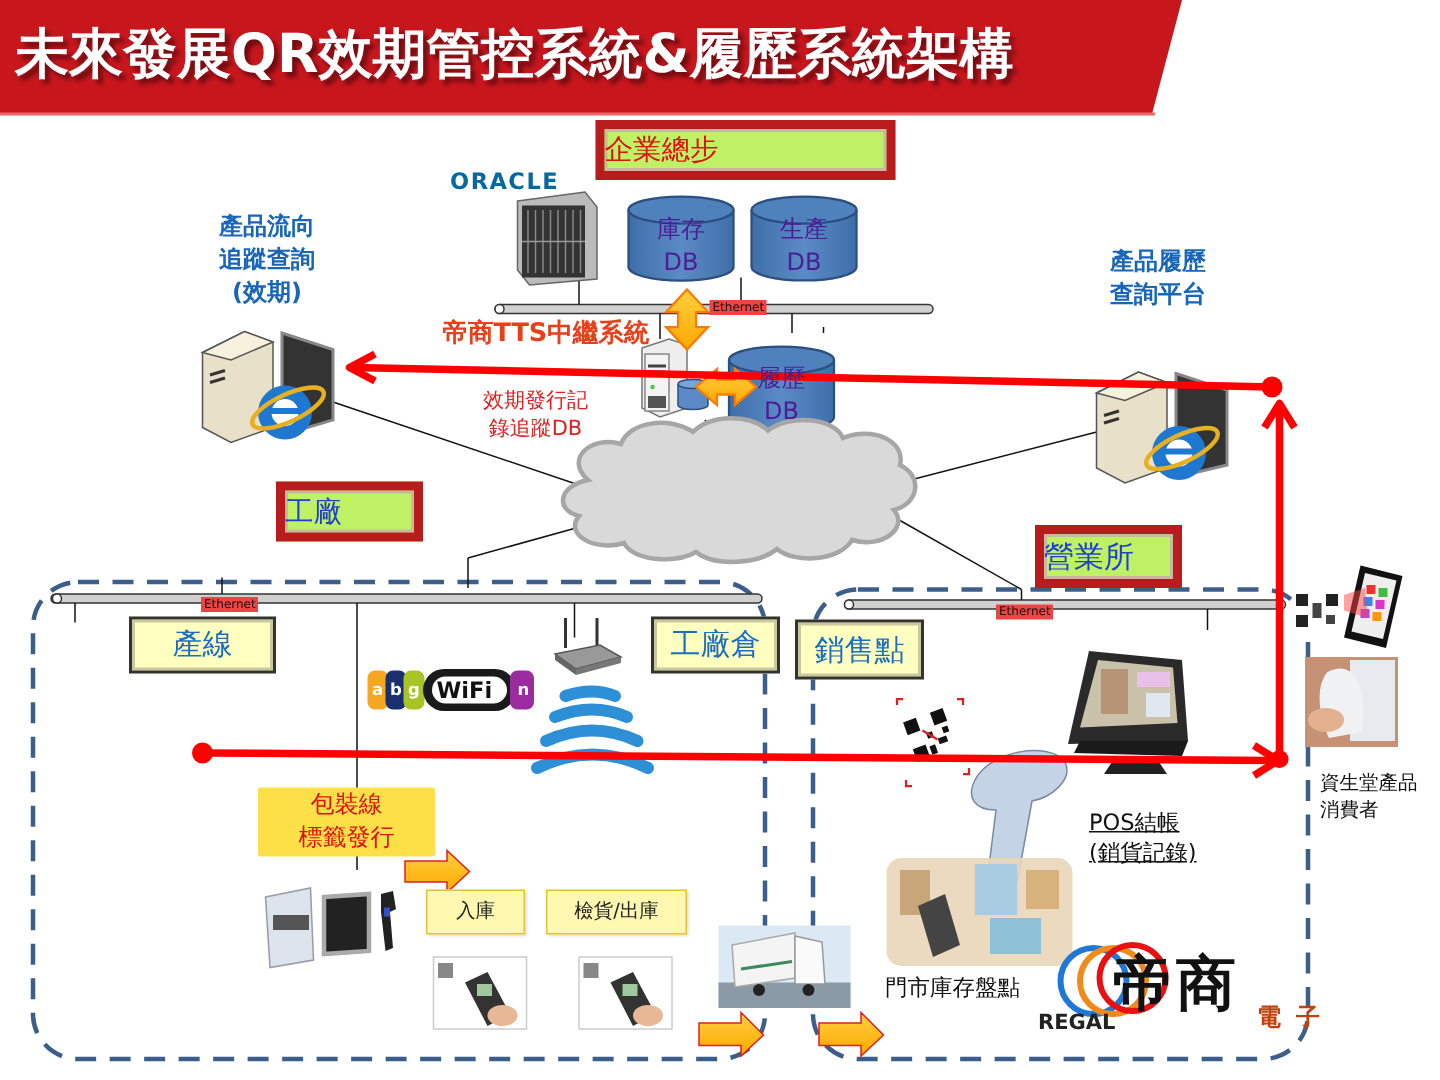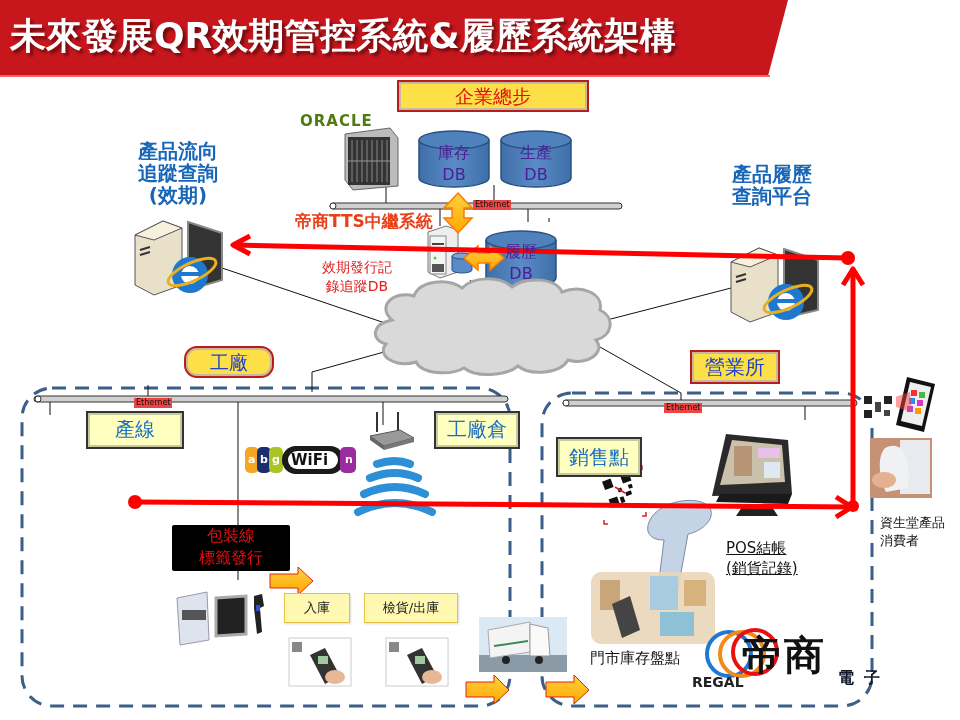--- a/index.html
+++ b/index.html
@@ -2,32 +2,32 @@
 <html><head>
 <meta charset="utf-8">
 <style>
   html, body { margin:0; padding:0; }
   body { width:960px; height:720px; position:relative; overflow:hidden; background:#ffffff;
          font-family:"DejaVu Sans", "Liberation Sans", sans-serif; }
   .abs { position:absolute; }
   .title-banner { left:0; top:0; width:960px; height:78px; }
   .title-text { left:10px; top:12px; font-size:36px; font-weight:bold; color:#ffffff; letter-spacing:0px;
                 text-shadow: 3px 3px 3px rgba(0,0,0,0.45); white-space:nowrap; }
-  .loc-box { border:2px solid #b91c1c; box-shadow: inset 0 0 0 2px #c8b8a0; background:#fde047;
-             color:#e01010; text-align:center; font-size:19px; line-height:28px; }
+  .loc-box { border:6px solid #b91c1c; box-shadow: inset 0 0 0 2px #c8b8a0; background:#bef264;
+             color:#e01010; font-size:19px; line-height:28px; }
   .loc-box.blue { color:#1f3fd0; }
   .zone-box { border:2px solid #333; box-shadow: inset 0 0 0 2px #c9c9a0; background:#ffffc0;
               color:#1a6fc0; text-align:center; font-size:20px; line-height:32px; }
-  .blue-label { color:#1766b8; font-weight:bold; font-size:20px; line-height:22px; text-align:center; }
+  .blue-label { color:#1766b8; font-weight:bold; font-size:16px; line-height:22px; text-align:center; }
   .red-label { color:#e02020; font-size:14px; line-height:19px; text-align:center; }
   .tts-label { color:#e8401a; font-weight:bold; font-size:17px; white-space:nowrap; }
   .db-text { color:#4c1d95; font-size:16px; text-align:center; line-height:22px; }
   .cloud-text { color:#1f4e8c; font-weight:bold; font-size:21px; text-align:center; line-height:30px; }
   .eth-label { font-size:8px; color:#111; background:#ef4444; padding:0 2px; line-height:10px; }
-  .pack-box { background:#000000; color:#e01010; text-align:center; font-size:16px; line-height:22px; border-radius:2px; }
+  .pack-box { background:#fde047; color:#e01010; text-align:center; font-size:16px; line-height:22px; border-radius:2px; }
   .step-box { background:#fff8b0; border:1px solid #e8c040; color:#222; text-align:center; font-size:13px; line-height:28px;
               box-shadow: 1px 1px 2px rgba(0,0,0,0.15); }
   .black-label { color:#111; font-size:15px; line-height:20px; }
 </style>
 </head>
 <body>
 
 <svg class="abs title-banner" width="960" height="78" viewBox="0 0 960 78">
   <polygon points="0,0 788,0 768,76 0,76" fill="#c8161d"></polygon>
   <line x1="0" y1="76" x2="770" y2="76" stroke="#e66" stroke-width="2"></line>
@@ -313,21 +313,21 @@
     <circle cx="135" cy="502" r="7" fill="#ff0000"></circle>
     <line x1="135" y1="502" x2="853" y2="507" stroke="#ff0000" stroke-width="5"></line>
     <polyline points="836,497 852,507 836,517" fill="none" stroke="#ff0000" stroke-width="5" stroke-linejoin="round"></polyline>
     <circle cx="853" cy="506" r="6" fill="#ff0000"></circle>
   </g>
 </svg>
 
 <div class="abs loc-box" style="left:397px;top:80px;width:188px;height:28px;">
   <span>企業總步</span>
 </div>
-<div class="abs" style="left:300px;top:112px;font-weight:bold;font-size:15px;color:#4d7c0f;letter-spacing:1px;">ORACLE</div>
+<div class="abs" style="left:300px;top:112px;font-weight:bold;font-size:15px;color:#0369a1;letter-spacing:1px;">ORACLE</div>
 
 <div class="abs db-text" style="left:419px;top:142px;width:70px;">
   <div>庫存</div>
   <div>DB</div>
 </div>
 <div class="abs db-text" style="left:501px;top:142px;width:70px;">
   <div>生產</div>
   <div>DB</div>
 </div>
 <div class="abs db-text" style="left:486px;top:241px;width:70px;">
@@ -348,21 +348,21 @@
   <div>(效期)</div>
 </div>
 <div class="abs blue-label" style="left:722px;top:163px;width:100px;">
   <div>產品履歷</div>
   <div>查詢平台</div>
 </div>
 
 <div class="abs cloud-text" style="left:398px;top:298px;width:170px;">
 </div>
 
-<div class="abs loc-box blue" style="left:184px;top:346px;width:86px;height:28px;border-radius:13px;">
+<div class="abs loc-box blue" style="left:184px;top:321px;width:86px;height:28px;">
   <span>工廠</span>
 </div>
 <div class="abs eth-label" style="left:134px;top:398px;">Ethernet</div>
 <div class="abs zone-box" style="left:86px;top:411px;width:94px;height:34px;">
   <span>產線</span>
 </div>
 <div class="abs zone-box" style="left:434px;top:411px;width:82px;height:34px;text-align:center;">
   <span>工廠倉</span>
 </div>
 
@@ -378,29 +378,29 @@
   <div>包裝線</div>
   <div>標籤發行</div>
 </div>
 <div class="abs step-box" style="left:284px;top:593px;width:64px;height:28px;">入庫</div>
 <div class="abs step-box" style="left:364px;top:593px;width:92px;height:28px;">檢貨/出庫</div>
 
 <div class="abs loc-box blue" style="left:690px;top:350px;width:86px;height:30px;line-height:30px;font-size:20px;">
   <span>營業所</span>
 </div>
 <div class="abs eth-label" style="left:664px;top:403px;">Ethernet</div>
-<div class="abs zone-box" style="left:556px;top:413px;width:82px;height:36px;line-height:36px;margin-top:24px;">
+<div class="abs zone-box" style="left:530px;top:413px;width:82px;height:36px;line-height:36px;">
   <span>銷售點</span>
 </div>
 <div class="abs black-label" style="left:726px;top:538px;text-decoration:underline;">
   <div>POS結帳</div>
   <div>(銷貨記錄)</div>
 </div>
 <div class="abs black-label" style="left:590px;top:648px;">門市庫存盤點</div>
 
 <div class="abs black-label" style="left:880px;top:514px;font-size:13px;line-height:18px;">
   <div>資生堂產品</div>
   <div>消費者</div>
 </div>
 
 <div class="abs" style="left:692px;top:674px;font-weight:bold;font-size:14px;color:#222;">REGAL</div>
 <div class="abs" style="left:742px;top:628px;font-family:'DejaVu Serif', serif;font-weight:bold;font-size:40px;color:#111;letter-spacing:2px;">帝商</div>
-<div class="abs" style="left:838px;top:668px;font-family:'DejaVu Serif', serif;font-weight:bold;font-size:16px;color:#0f172a;letter-spacing:10px;">電子</div>
+<div class="abs" style="left:838px;top:668px;font-family:'DejaVu Serif', serif;font-weight:bold;font-size:16px;color:#c2410c;letter-spacing:10px;">電子</div>
 
 </body></html>

